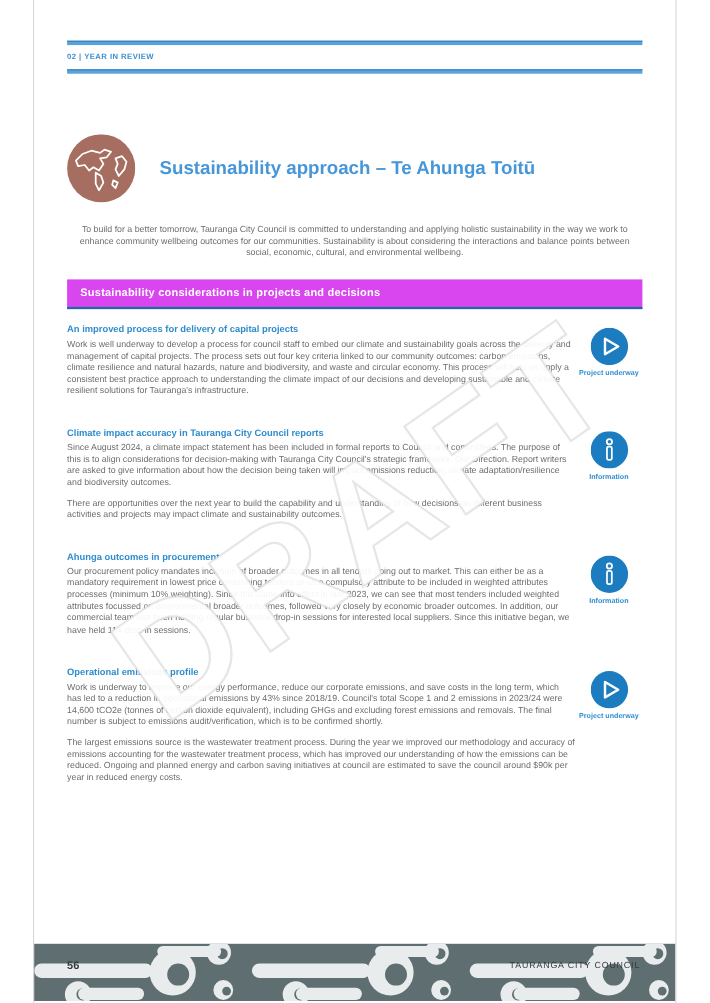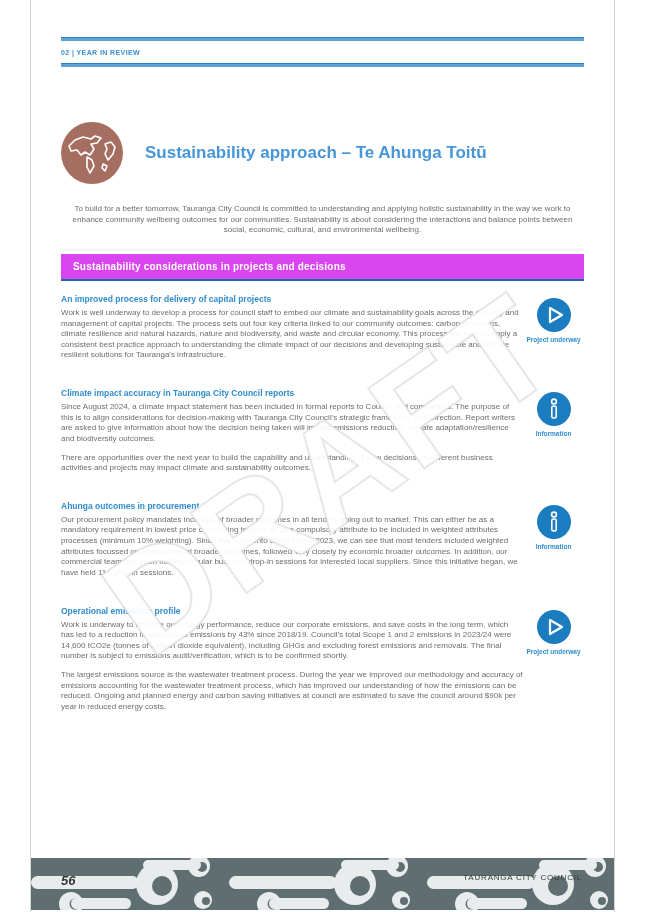--- a/index.html
+++ b/index.html
@@ -24,21 +24,21 @@
   .status{flex:1;display:flex;flex-direction:column;align-items:center;padding-top:4px;}
   .status-icon{width:34px;height:34px;}
   .status-label{margin-top:4px;color:#2f8dce;font-size:6.5px;font-weight:bold;text-align:center;line-height:1.3;width:60px;}
   .watermark{position:absolute;left:20px;top:392px;width:560px;text-align:center;
              transform:rotate(-35deg);transform-origin:center;
              font-size:142px;font-weight:bold;letter-spacing:6px;
              color:rgba(255,255,255,0.93);-webkit-text-stroke:2px rgba(210,210,210,0.55);
              pointer-events:none;z-index:40;}
   .footer{position:absolute;left:0;bottom:2px;width:100%;height:52px;background:#5f6e70;overflow:hidden;}
   .footer svg{display:block;}
-  .page-num{position:absolute;left:30px;top:15px;color:#323a3c;font-size:13px;font-weight:bold;z-index:5;font-style:italic;}
+  .page-num{position:absolute;left:30px;top:15px;color:#323a3c;font-size:10px;font-weight:bold;z-index:5;}
   .org{position:absolute;right:32px;top:15px;color:#323a3c;font-size:8px;letter-spacing:.8px;z-index:5;}
 </style>
 </head>
 <body>
 
 <div class="sheet">
   <div class="content">
 
     <div class="rule top"></div>
     <div class="header-label">02 | YEAR IN REVIEW</div>

